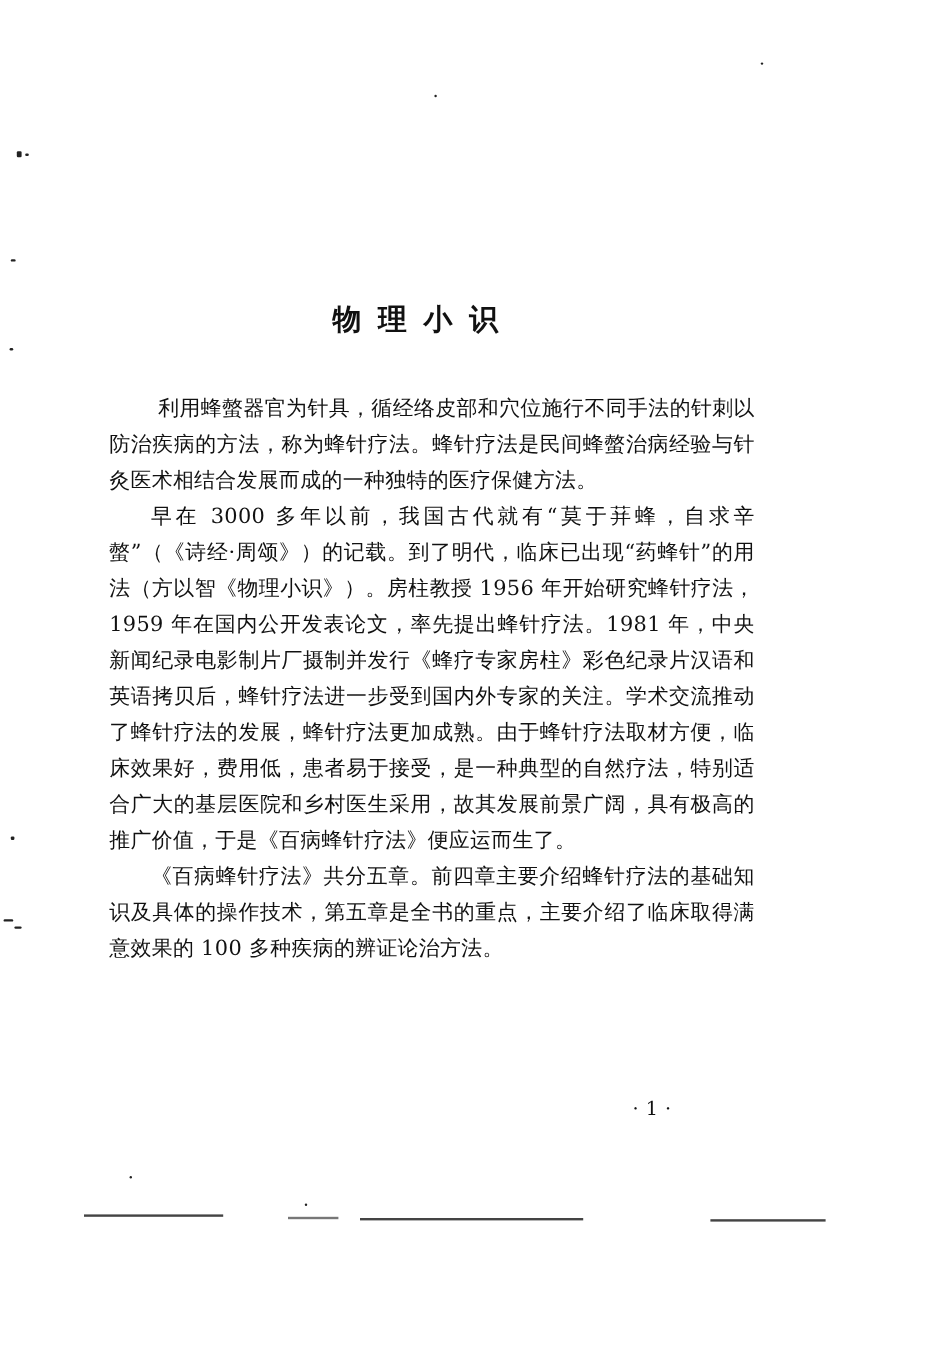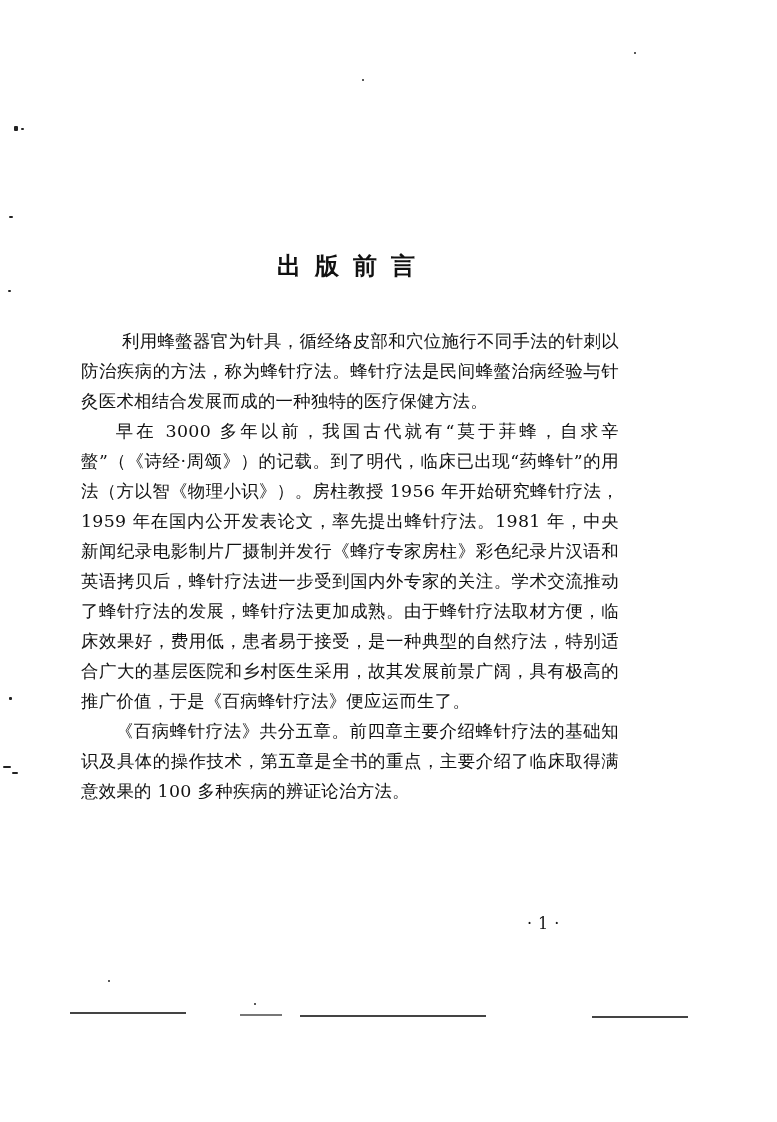--- a/index.html
+++ b/index.html
@@ -1,32 +1,32 @@
 <!DOCTYPE html>
 <html><head>
 <meta charset="utf-8">
 <style>
   html, body { margin:0; padding:0; background:#ffffff; }
   body { width:777px; height:1122px; position:relative; overflow:hidden;
          font-family:"DejaVu Serif", "Liberation Serif", serif; color:#111; }
   .page-title { position:absolute; left:0; width:706px; top:250px; text-align:center;
                 font-size:24px; font-weight:bold; letter-spacing:14px; }
-  .body-text { position:absolute; left:81px; top:326px; width:538px; }
+  .body-text { position:absolute; left:91px; top:326px; width:538px; }
   .para { margin:0; font-size:17.4px; line-height:30px; text-indent:2em;
           text-align:justify; letter-spacing:0.3px; }
   .para.first { text-indent:2.35em; }
   .page-number { position:absolute; left:527px; top:914px; font-size:16px; letter-spacing:6px; }
   .rule { position:absolute; height:2px; background:#444; }
   .speck { position:absolute; background:#222; border-radius:1px; }
 </style>
 </head>
 <body>
 
 <div>
-  <div class="page-title">出版前言</div>
+  <div class="page-title">物理小识</div>
 
   <div class="body-text">
     <p class="para first">利用蜂螫器官为针具，循经络皮部和穴位施行不同手法的针刺以防治疾病的方法，称为蜂针疗法。蜂针疗法是民间蜂螫治病经验与针灸医术相结合发展而成的一种独特的医疗保健方法。</p>
     <p class="para">早在 3000 多年以前，我国古代就有“莫于荓蜂，自求辛螫”（《诗经·周颂》）的记载。到了明代，临床已出现“药蜂针”的用法（方以智《物理小识》）。房柱教授 1956 年开始研究蜂针疗法，1959 年在国内公开发表论文，率先提出蜂针疗法。1981 年，中央新闻纪录电影制片厂摄制并发行《蜂疗专家房柱》彩色纪录片汉语和英语拷贝后，蜂针疗法进一步受到国内外专家的关注。学术交流推动了蜂针疗法的发展，蜂针疗法更加成熟。由于蜂针疗法取材方便，临床效果好，费用低，患者易于接受，是一种典型的自然疗法，特别适合广大的基层医院和乡村医生采用，故其发展前景广阔，具有极高的推广价值，于是《百病蜂针疗法》便应运而生了。</p>
     <p class="para">《百病蜂针疗法》共分五章。前四章主要介绍蜂针疗法的基础知识及具体的操作技术，第五章是全书的重点，主要介绍了临床取得满意效果的 100 多种疾病的辨证论治方法。</p>
   </div>
 
   <div class="page-number">·1·</div>
 
   <div class="rule" style="left:70px;top:1012px;width:116px;"></div>

